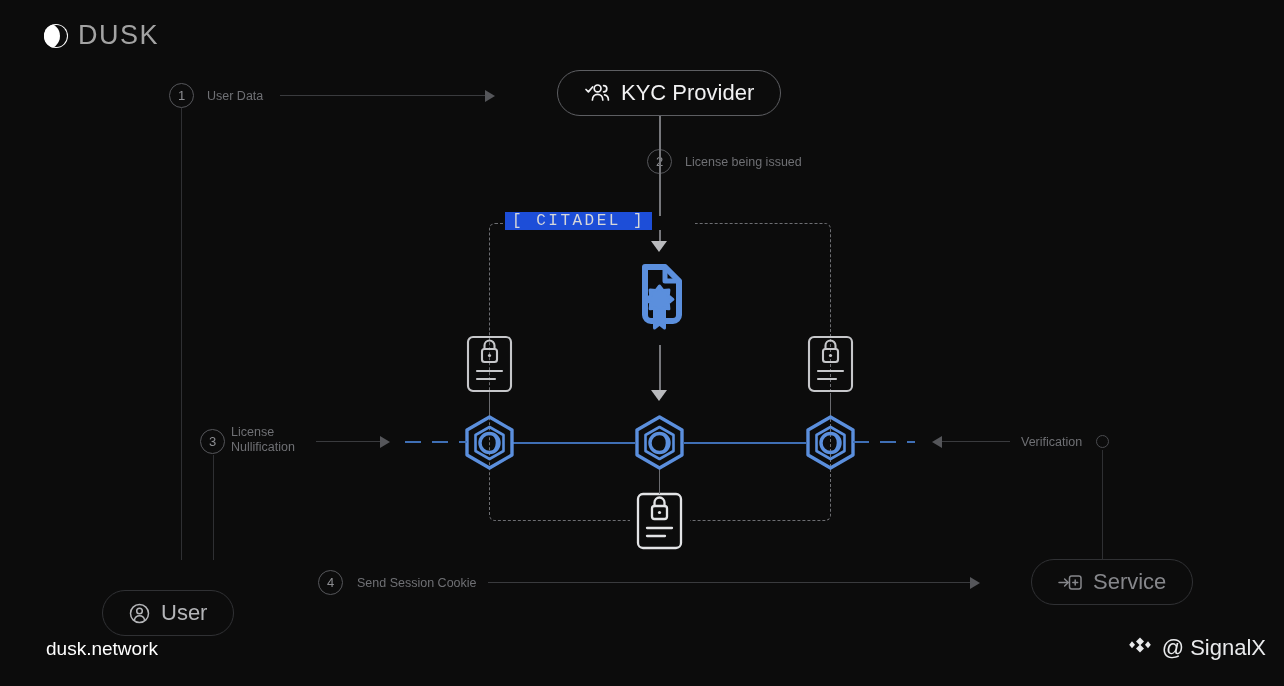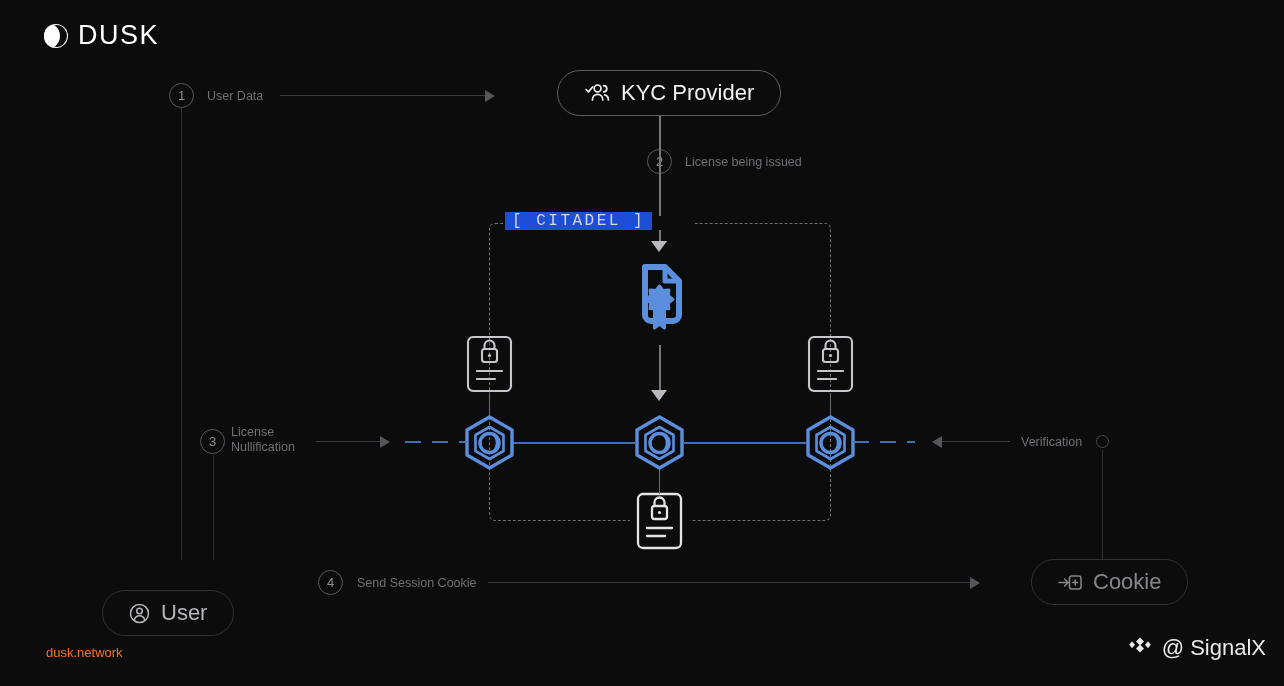--- a/index.html
+++ b/index.html
@@ -40,21 +40,21 @@
   #brand .moon::before {
     content: "";
     position: absolute;
     left: -10px; top: -1px;
     width: 26px; height: 26px;
     border-radius: 50%;
     background: #fff;
     z-index: 2;
   }
   #brand .word {
-    color: #ffffff;
+    color: #a3a3a3;
     font-size: 27px;
     letter-spacing: 1.5px;
     font-weight: 500;
     font-family: "Liberation Sans", sans-serif;
   }
 
   
   .step-num {
     position: absolute;
     width: 25px; height: 25px;
@@ -178,22 +178,22 @@
   .grey-arrowline {
     position: absolute;
     width: 1.6px;
     background: #76777b;
   }
 
   
   #footer-left {
     position: absolute;
     left: 46px; bottom: 26px;
-    color: #f97316;
-    font-size: 13px;
+    color: #ffffff;
+    font-size: 19px;
   }
   #footer-right {
     position: absolute;
     right: 18px; bottom: 22px;
     display: flex; align-items: center; gap: 9px;
     color: #e9eaec;
     font-size: 22px;
   }
   #verification-dot {
     position: absolute;
@@ -356,21 +356,21 @@
   <div class="pill" id="pill-service">
     <span>
       <svg width="24" height="21" viewBox="0 0 24 21" fill="none" stroke="#86878b" stroke-width="1.5" stroke-linecap="round" stroke-linejoin="round">
         <path d="M1 10.5 H10"></path>
         <path d="M6.6 7 L10.2 10.5 L6.6 14"></path>
         <rect x="11.5" y="4" width="11.5" height="13" rx="2.2"></rect>
         <path d="M17.2 8 V13"></path>
         <path d="M14.8 10.5 H19.7"></path>
       </svg>
     </span>
-    <span class="pill-label">Cookie</span>
+    <span class="pill-label">Service</span>
   </div>
 
   <div id="footer-left">dusk.network</div>
   <div id="footer-right">
     <span>
       <svg width="26" height="26" viewBox="0 0 26 26" fill="#e9eaec">
         <path d="M13 5.5 L17 9.5 L13 13.5 L9 9.5 Z"></path>
         <path d="M13 12.5 L17 16.5 L13 20.5 L9 16.5 Z"></path>
         <path d="M5 9.3 L8 12.8 L5 16.3 L2.2 12.8 Z"></path>
         <path d="M21 9.3 L23.8 12.8 L21 16.3 L18 12.8 Z"></path>

